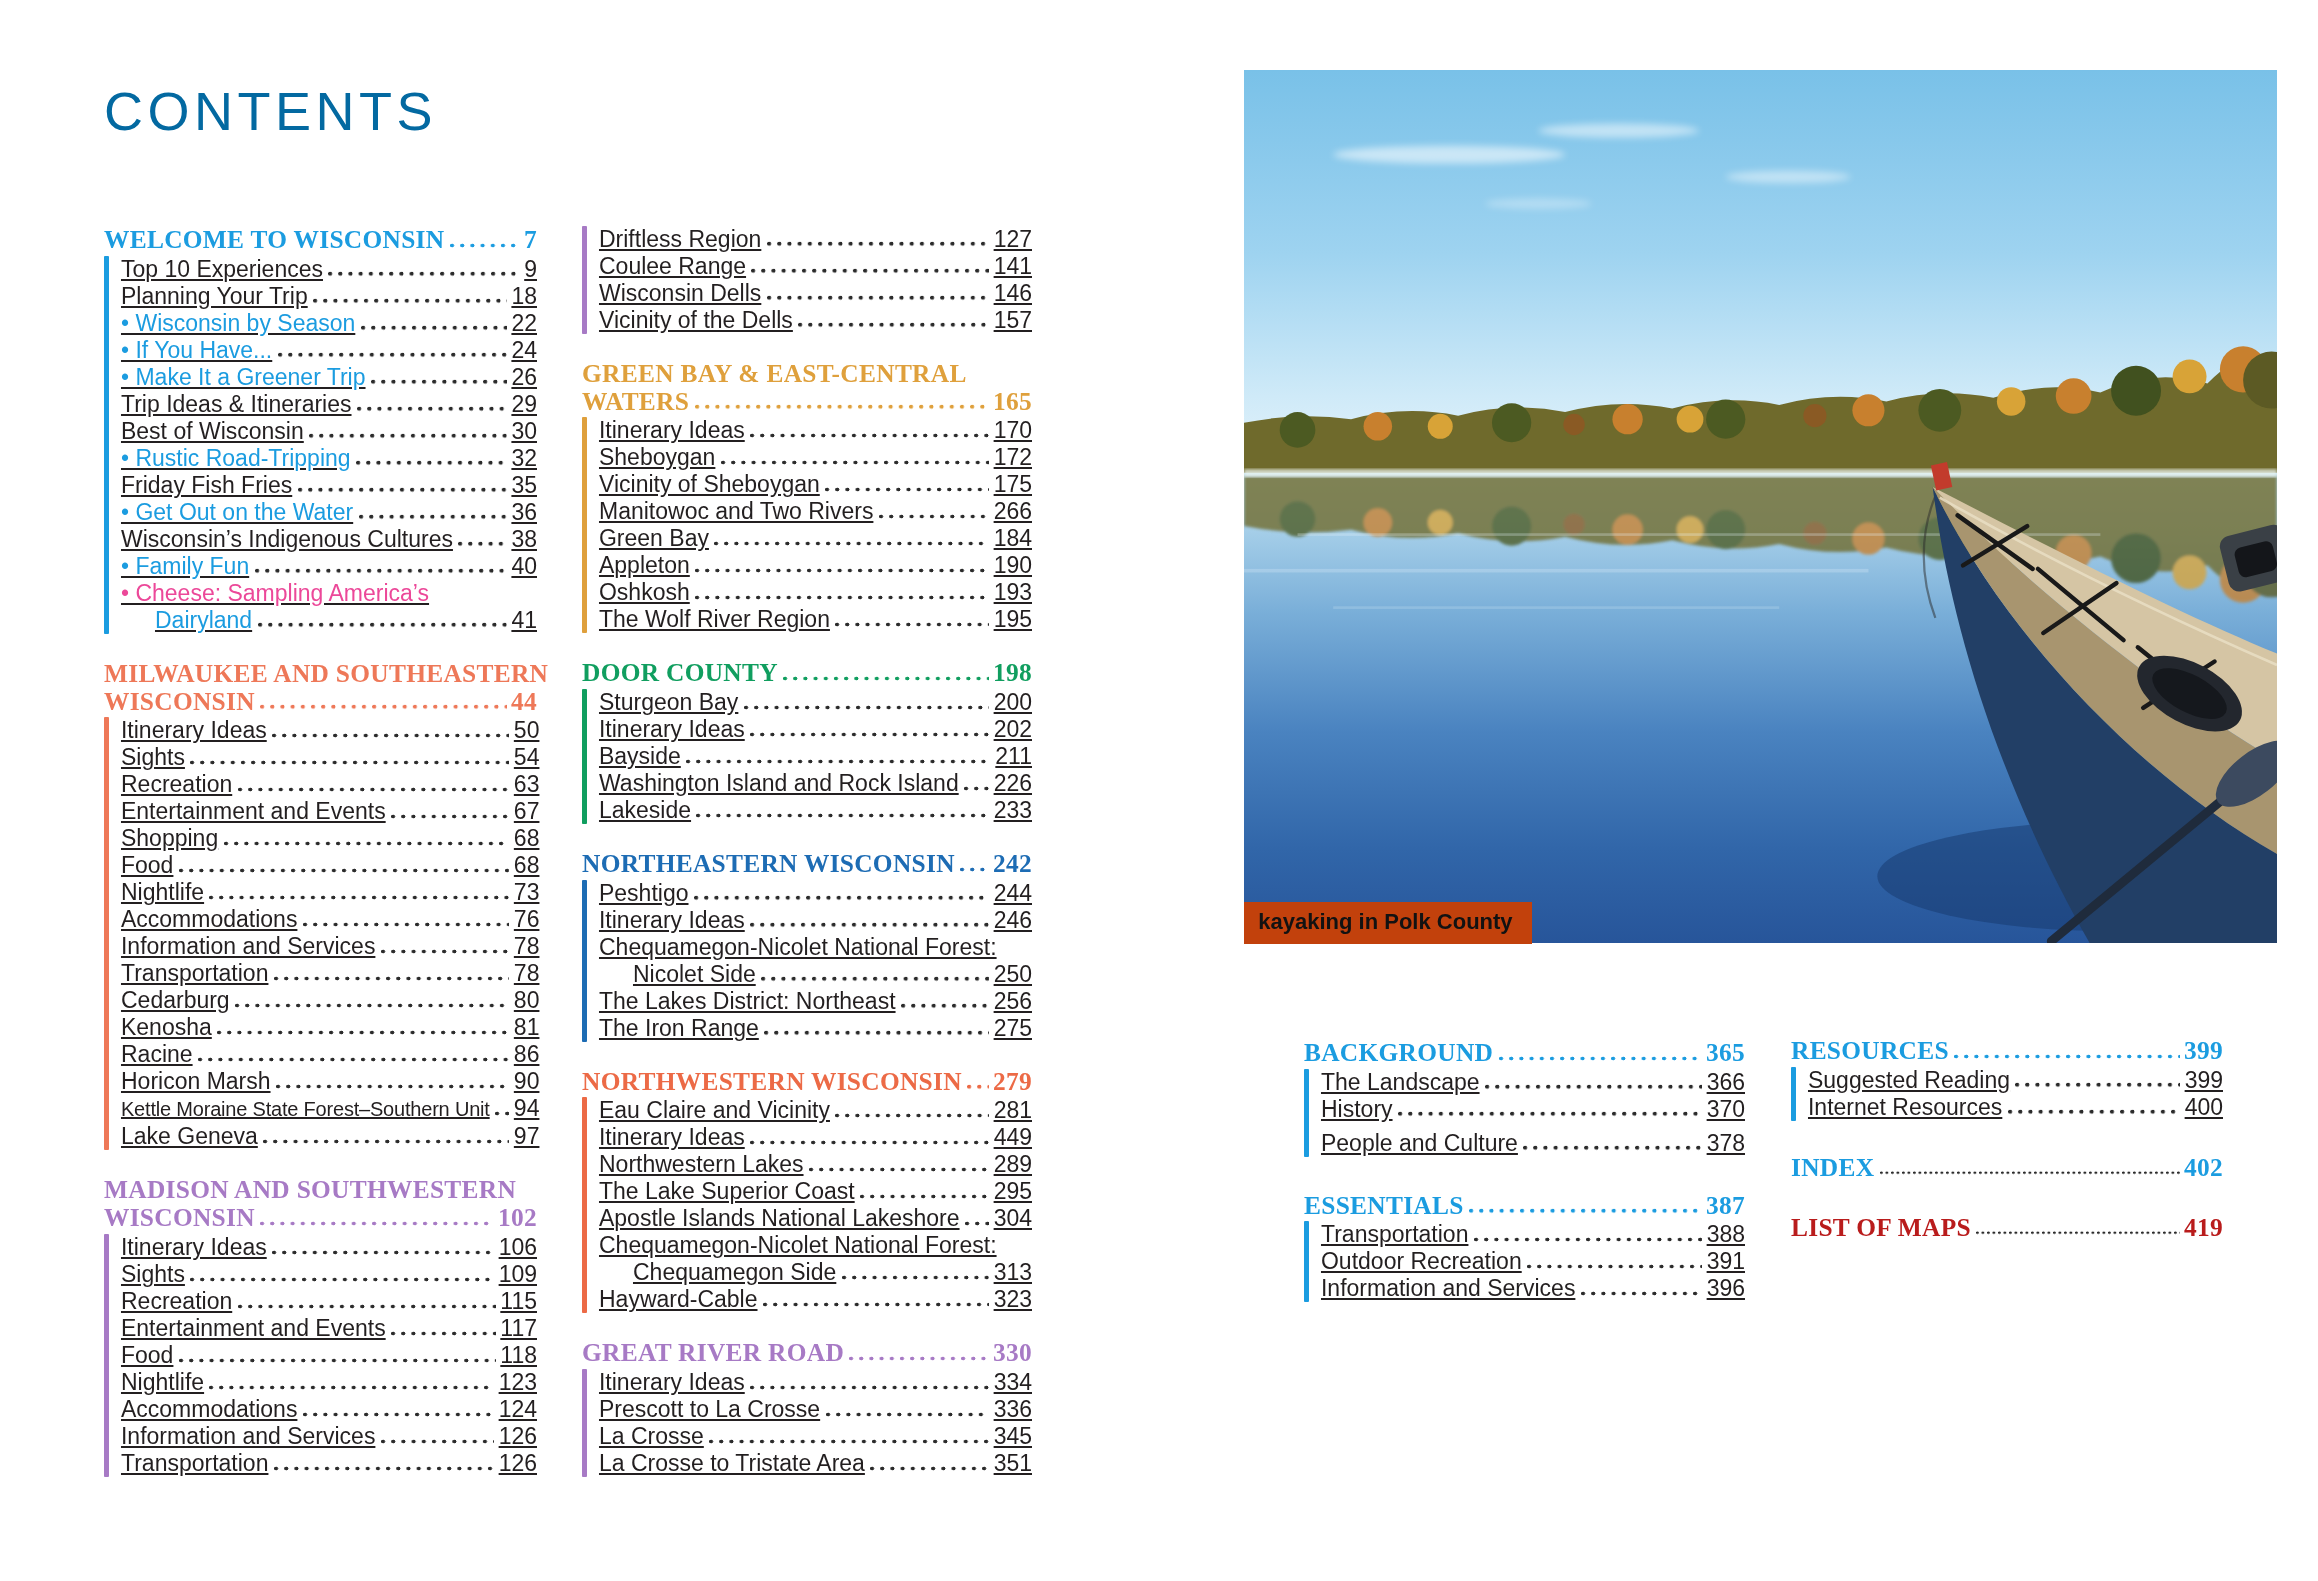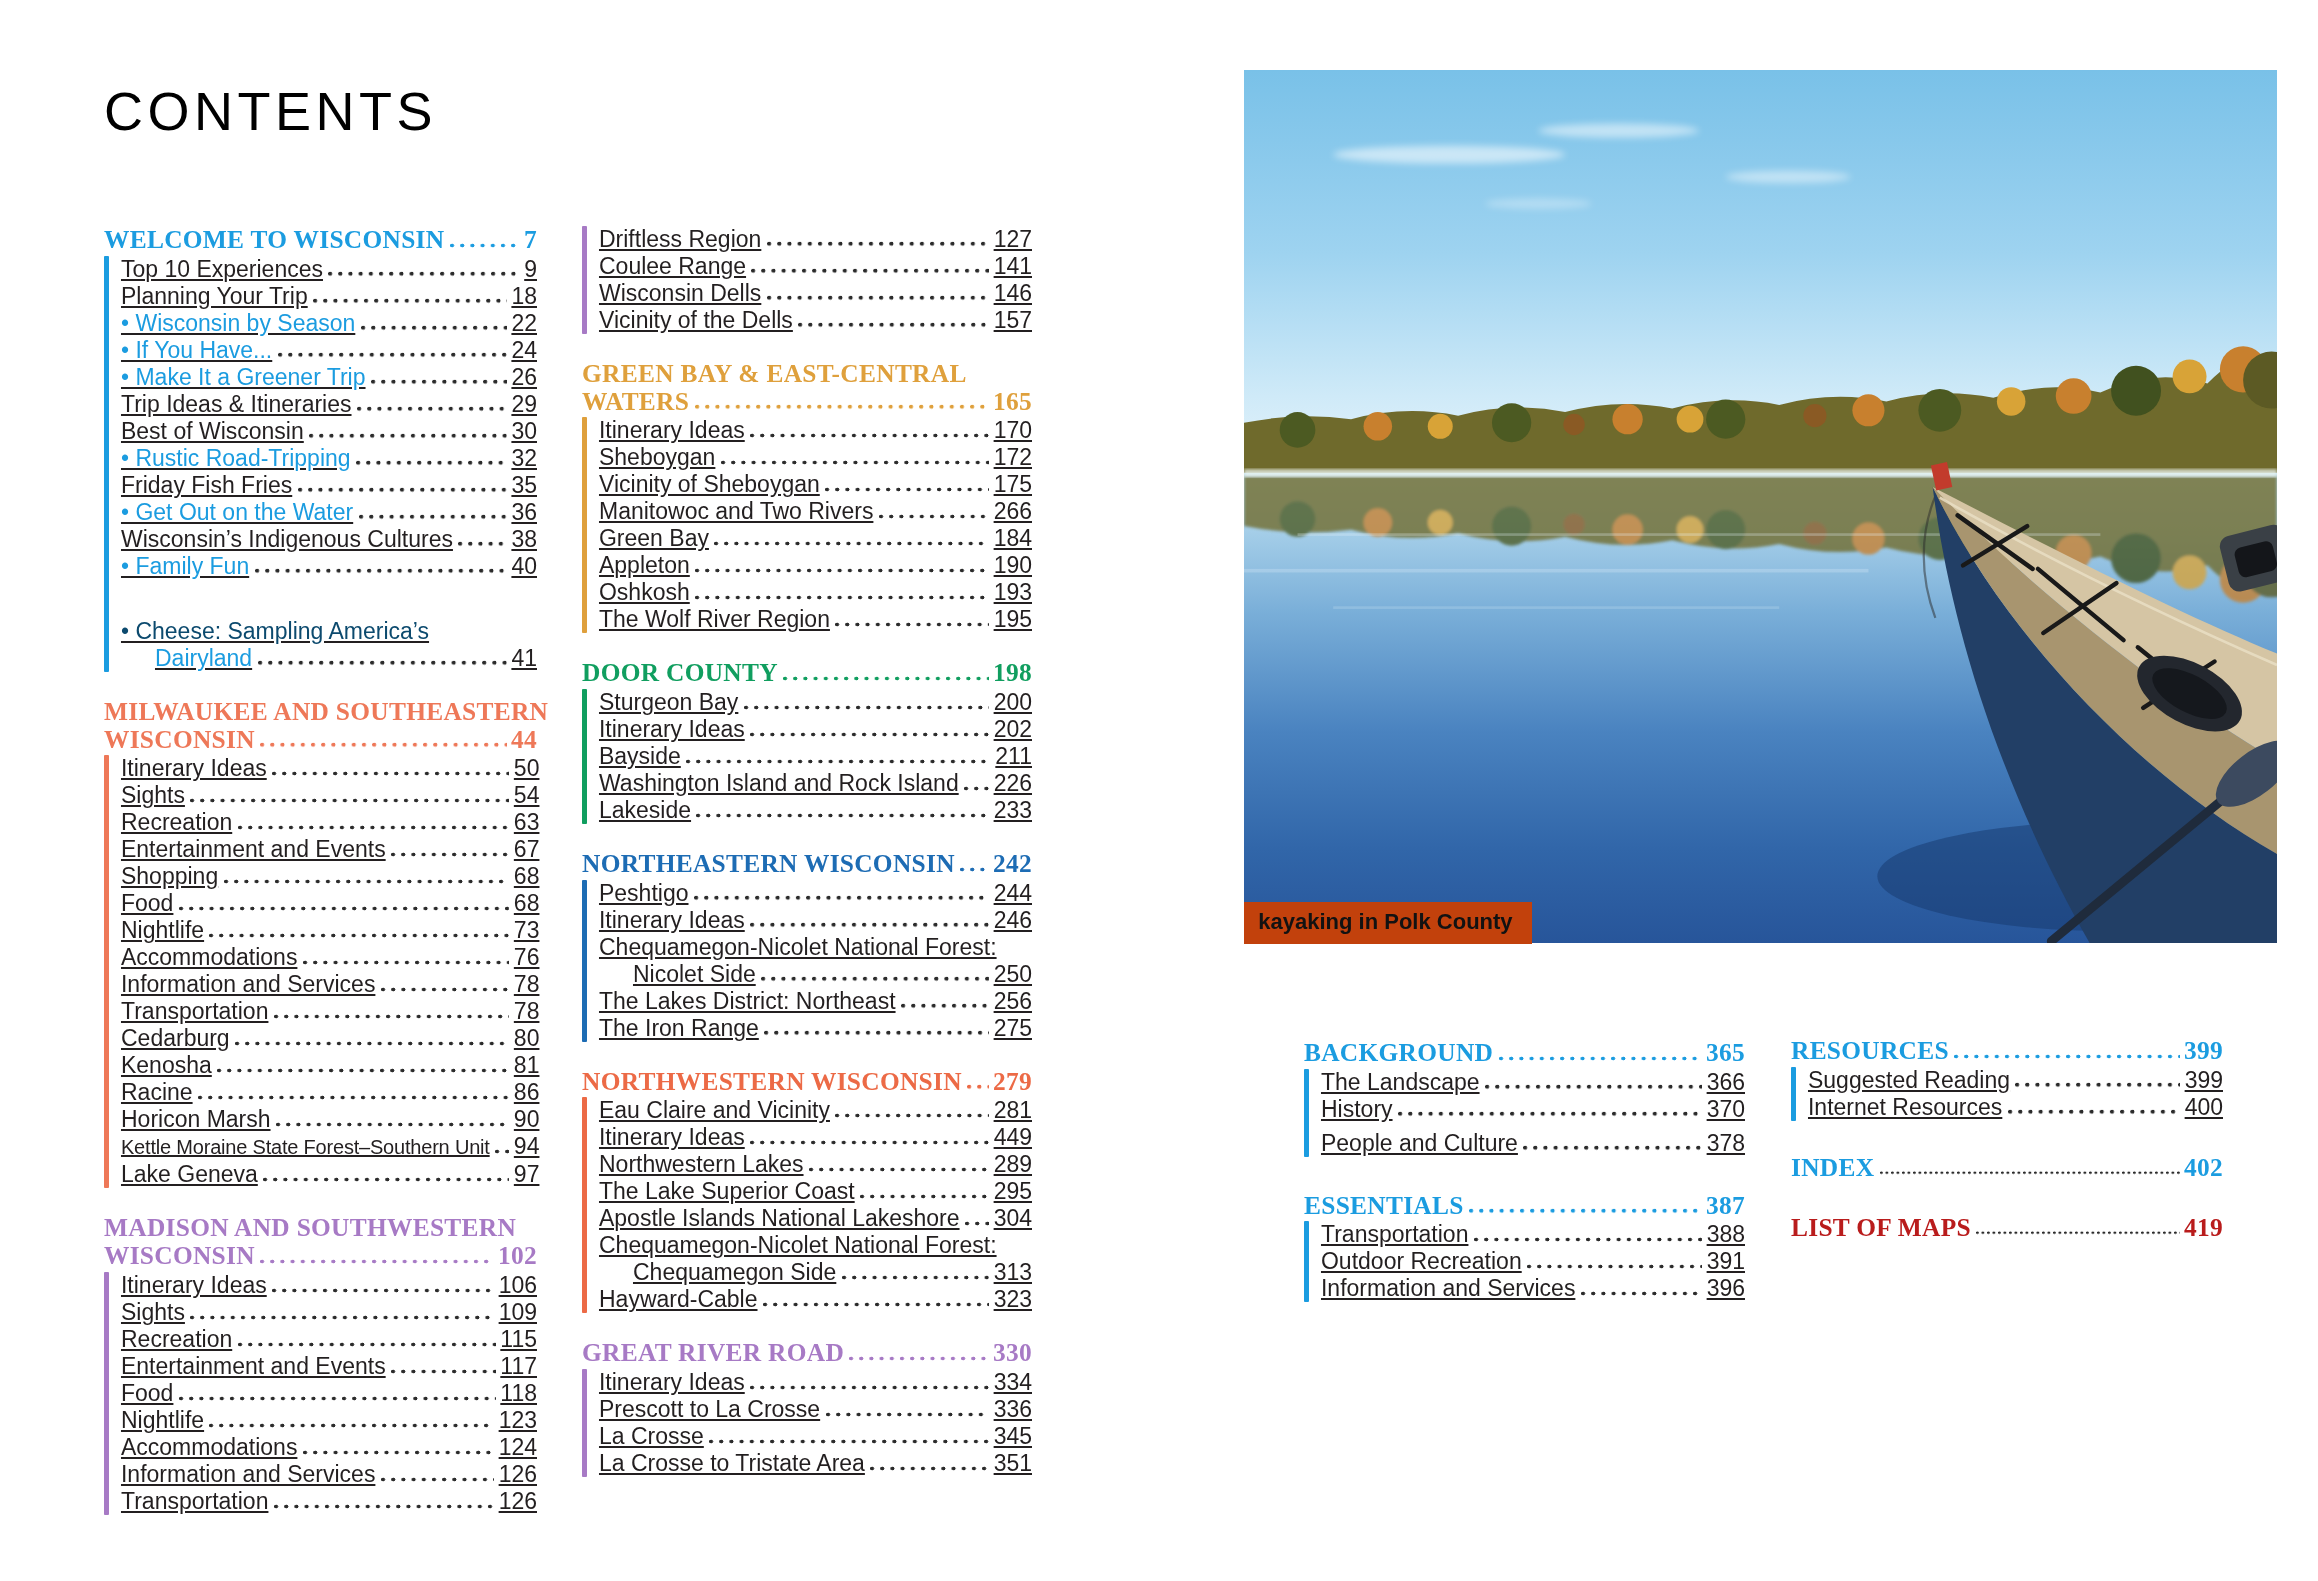--- a/index.html
+++ b/index.html
@@ -1,20 +1,20 @@
 <!DOCTYPE html>
 <html style="font-size:14.3px"><head>
 <meta charset="utf-8">
 <style>
   html,body{margin:0;padding:0;background:#ffffff;}
   .page{position:relative;width:2319px;height:1581px;background:#fff;overflow:hidden;
         font-family:"Liberation Sans",sans-serif;color:#231f20;}
 
   .title{position:absolute;left:104px;top:80px;font-size:54px;font-weight:400;
-         letter-spacing:4.5px;color:#000000;}
+         letter-spacing:4.5px;color:#0369a1;}
 
   .col{position:absolute;}
   .col1{left:104px;top:225px;width:433px;}
   .col2{left:582px;top:223px;width:450px;}
   .col3{left:1304px;top:1004px;width:441px;}
   .col4{left:1791px;top:1004px;width:432px;}
 
   .section{margin-top:25px;}
   .section:first-child{margin-top:0;}
   .col3 .section{margin-top:34px;}
@@ -145,21 +145,21 @@
             </div>
             <div class="item">
               <div class="row">
                 <span class="lbl" style="color: rgb(27, 156, 224);">• Family Fun</span>
                 <span class="leader"></span>
                 <span class="pg">40</span>
               </div>
             </div>
             <div class="item">
               <div class="row">
-                <span class="lbl" style="color: #0c4a6e; margin-top: 38px;">• Cheese: Sampling America’s</span>
+                <span class="lbl" style="color: #ec4899;">• Cheese: Sampling America’s</span>
               </div>
               <div class="row cont">
                 <span class="lbl" style="color: rgb(27, 156, 224);">Dairyland</span>
                 <span class="leader"></span>
                 <span class="pg">41</span>
               </div>
             </div>
           </div>
         </div>
       </div>

